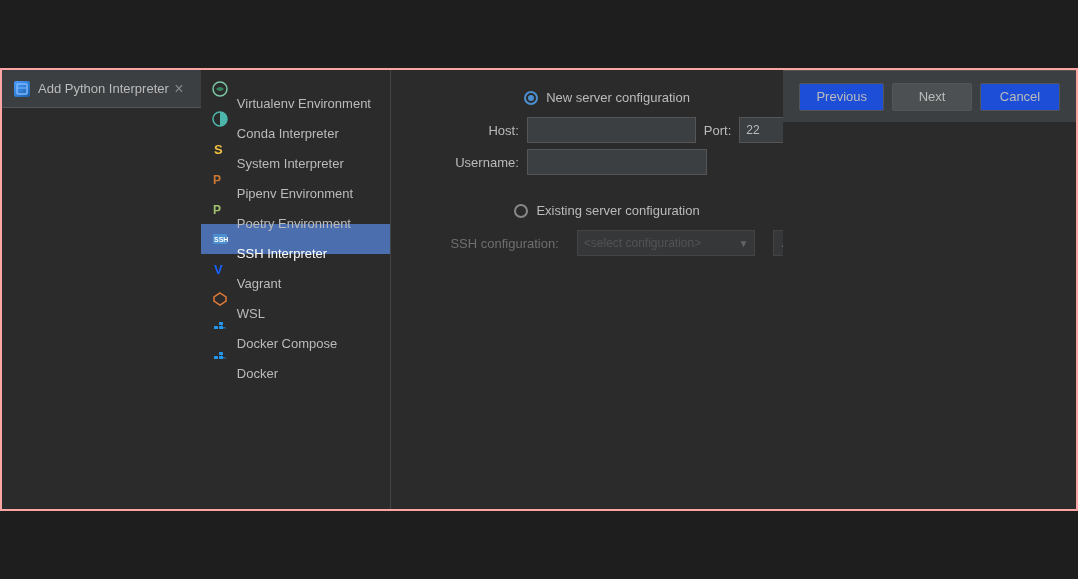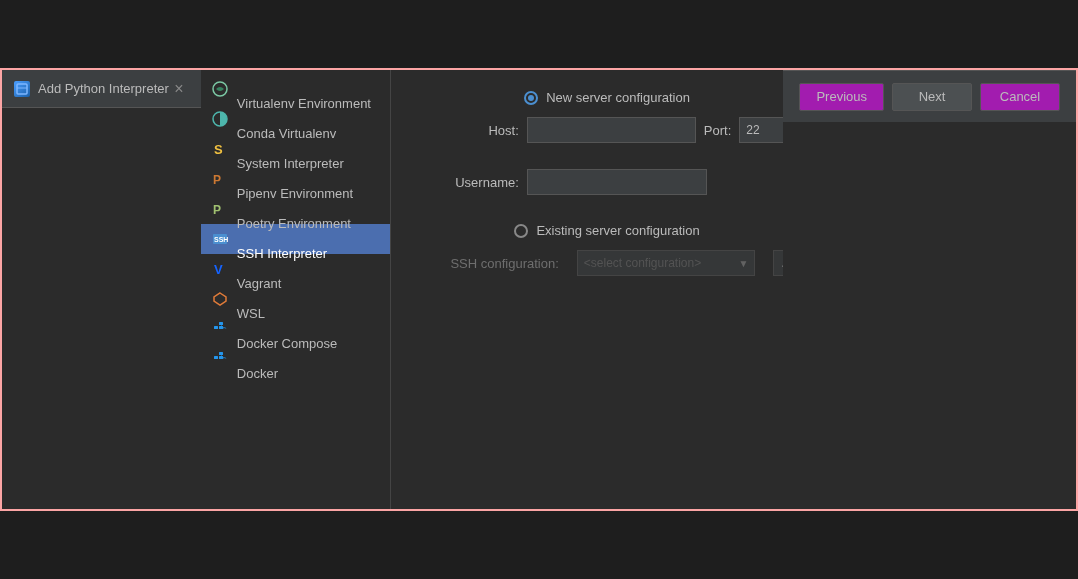--- a/index.html
+++ b/index.html
@@ -162,21 +162,21 @@
 
     .radio-label {
       color: #bbbbbb;
       font-size: 13px;
     }
 
     .form-section {
       padding-left: 24px;
       display: flex;
       flex-direction: column;
-      gap: 26px;
+      gap: 6px;
       margin-bottom: 16px;
     }
 
     .form-row {
       display: flex;
       align-items: center;
       gap: 8px;
     }
 
     .form-label {
@@ -287,21 +287,21 @@
       flex-shrink: 0;
     }
 
     .btn {
       height: 28px;
       padding: 0 16px;
       font-size: 13px;
       cursor: pointer;
       border-radius: 2px;
       border: 1px solid #555;
-      background: #a21caf;
+      background: #1d4ed8;
       color: #bbbbbb;
       display: flex;
       align-items: center;
       justify-content: center;
       min-width: 80px;
     }
 
     .btn-primary {
       background: #4c5052;
     }
@@ -336,21 +336,21 @@
         <span class="sidebar-item-label">Virtualenv Environment</span>
       </div>
 
       <div class="sidebar-item">
         <div class="sidebar-item-icon">
           <svg width="16" height="16" viewBox="0 0 16 16">
             <circle cx="8" cy="8" r="7" fill="none" stroke="#4db6ac" stroke-width="1.5"></circle>
             <path d="M8 1 A7 7 0 0 1 8 15 Z" fill="#4db6ac"></path>
           </svg>
         </div>
-        <span class="sidebar-item-label">Conda Virtualenv</span>
+        <span class="sidebar-item-label">Conda Interpreter</span>
       </div>
 
       <div class="sidebar-item">
         <div class="sidebar-item-icon">
           <svg width="16" height="16" viewBox="0 0 16 16">
             <text x="2" y="13" font-size="13" fill="#f0c040" font-weight="bold">S</text>
           </svg>
         </div>
         <span class="sidebar-item-label">System Interpreter</span>
       </div>

